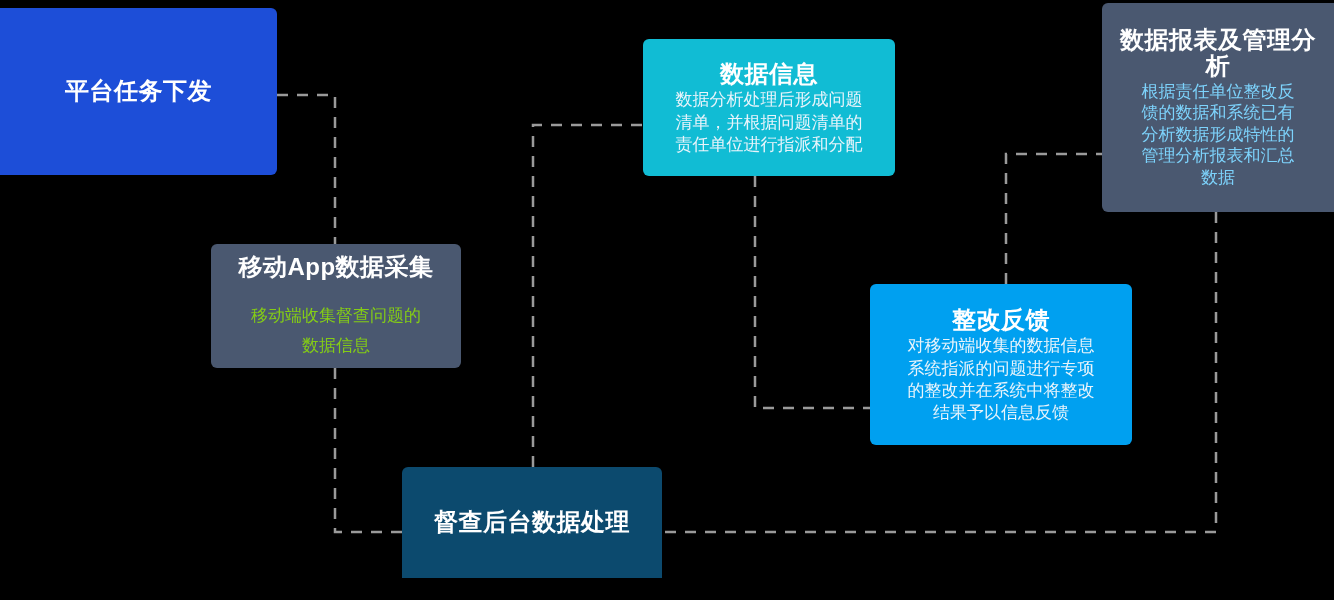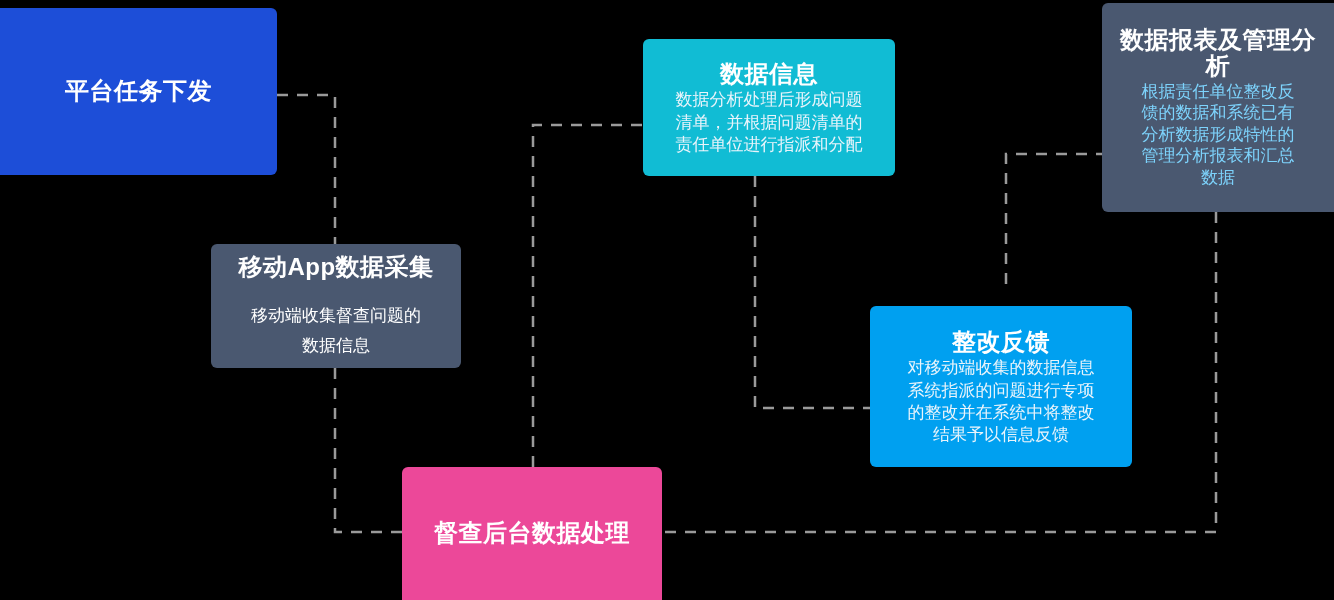--- a/index.html
+++ b/index.html
@@ -57,34 +57,33 @@
     background: #1d4ed8;
     border-radius: 0 6px 6px 0;
     justify-content: center;
   }
   #node-platform-task .node-desc { line-height: 1.26; }
   #node-mobile-app {
     left: 211px; top: 244px; width: 250px; height: 124px;
     background: #4a5870;
   }
   #node-mobile-app .node-title { margin-bottom: 20px; }
-  #node-mobile-app .node-desc { line-height: 1.75; color: #ffffff; }
+  #node-mobile-app .node-desc { line-height: 1.75; color: #84cc16; }
   #node-backend-process {
-    left: 402px; top: 467px; width: 260px; height: 133px;
-    background: #ec4899;
+    left: 402px; top: 467px; width: 260px; height: 111px;
+    background: #0c4a6e;
     border-radius: 6px 6px 0 0;
   }
   #node-issue-assign {
     left: 643px; top: 39px; width: 252px; height: 137px;
     background: #11bcd4;
   }
   #node-rectify-feedback {
     left: 870px; top: 284px; width: 262px; height: 161px;
     background: #00a0f0;
-    margin-top: 22px;
   }
   #node-report-analysis {
     left: 1102px; top: 3px; width: 232px; height: 209px;
     background: #4a5870;
     border-radius: 6px 0 0 6px;
   }
   #node-report-analysis .node-desc { line-height: 1.26; color: #7dd3fc; }
   #node-report-analysis .node-title { line-height: 1.10; }
 </style>
 </head>

